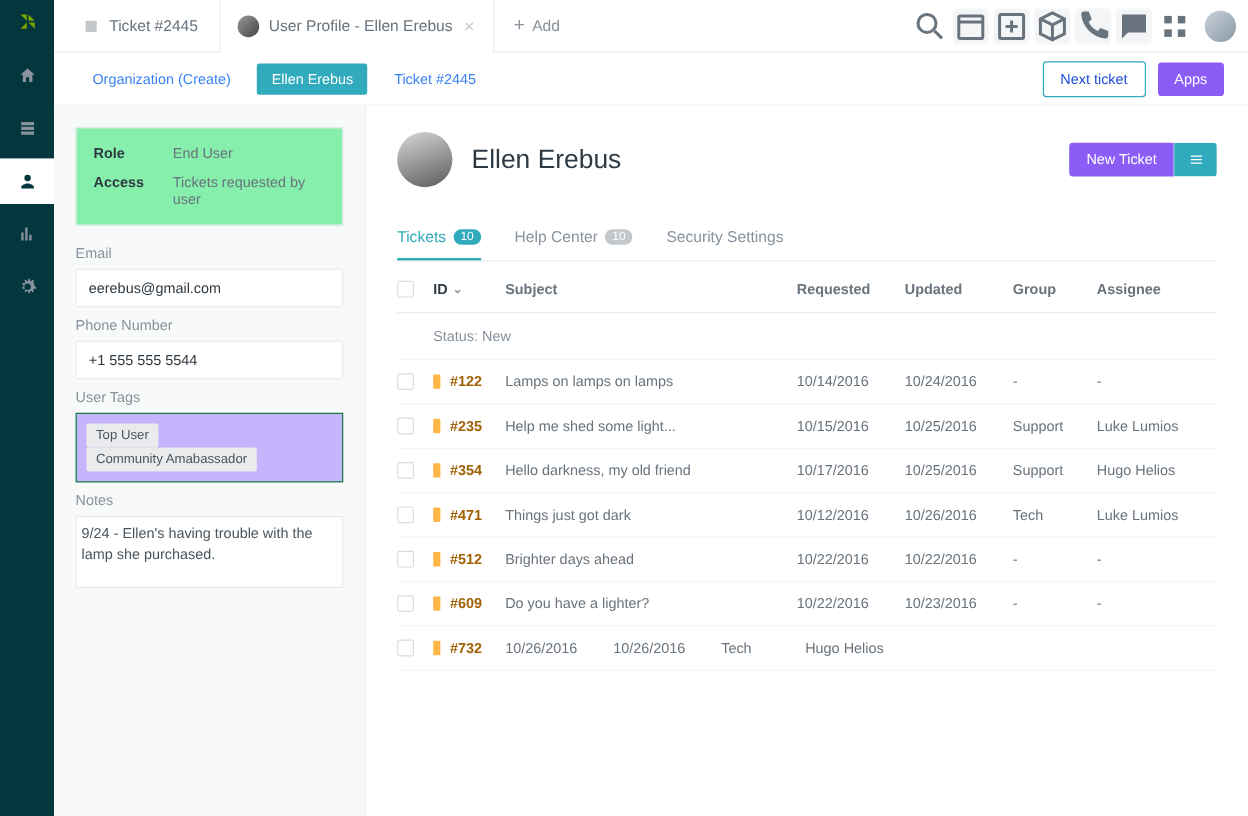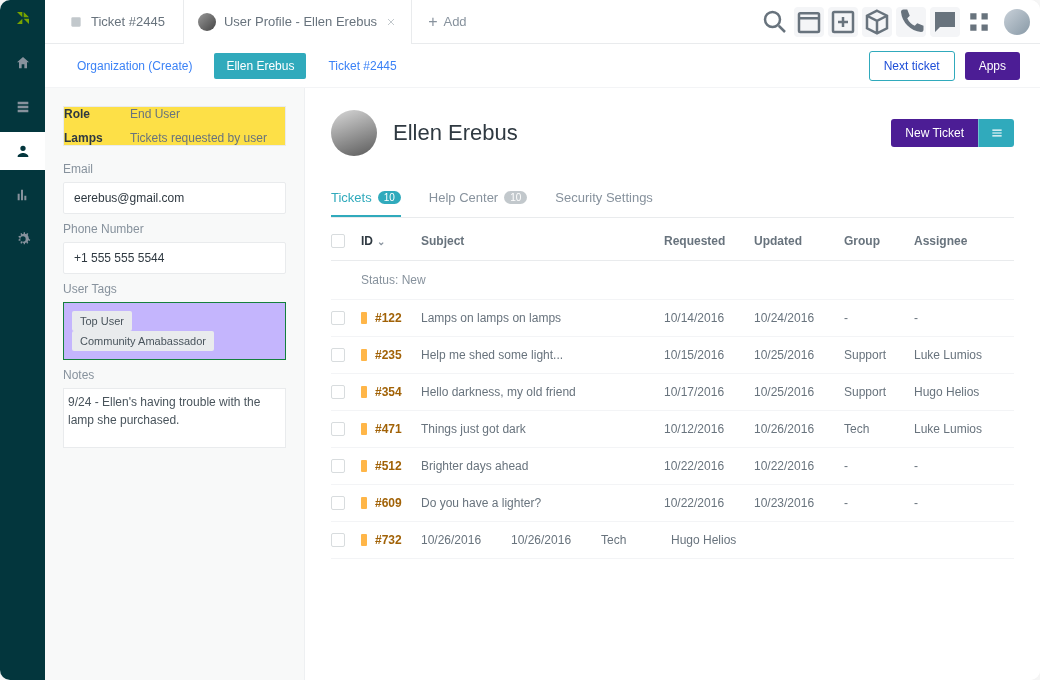--- a/index.html
+++ b/index.html
@@ -1,41 +1,41 @@
 <!DOCTYPE html>
 <html><head>
 <meta charset="utf-8">
 <style>
 * { box-sizing: border-box; margin: 0; padding: 0; }
 body { font-family: -apple-system, BlinkMacSystemFont, "Segoe UI", Helvetica, Arial, sans-serif; font-size: 13px; color: #2f3941; background:#fff; }
-.app { display:flex; width:1040px; height:680px; overflow:hidden; box-shadow: 0 0 40px rgba(0,0,0,.15); border-radius:10px; }
+.app { display:flex; width:1040px; height:680px; overflow:hidden; box-shadow: 0 0 40px rgba(0,0,0,.15); border-radius:0; }
 .navrail { width:45px; background:#03363d; display:flex; flex-direction:column; align-items:center; padding-top:8px; gap:6px;}
 .navrail .logo { width:20px; height:20px; display:flex; align-items:center; justify-content:center; margin-bottom:10px;}
 .navrail .rail-item { width:45px; height:38px; display:flex; align-items:center; justify-content:center; color:#87929d; cursor:pointer;}
 .navrail .rail-item.active { background:#fff; color:#03363d; }
 .navrail svg { width:16px; height:16px; }
 .main { flex:1; display:flex; flex-direction:column; background:#fff; }
 .topbar { height:44px; border-bottom:1px solid #e9ebed; display:flex; align-items:center; padding:0 10px; gap:4px;}
 .tabchip { display:flex; align-items:center; gap:8px; padding:0 14px; height:44px; color:#68737d; font-size:13px;}
 .tabchip.active { background:#fff; }
 .tabchip .xicon { width:12px; height:12px; color:#c2c8cc; }
 .addtab { color:#87929d; padding:0 12px; display:flex; align-items:center; gap:6px; height:44px; cursor:pointer; }
 .topbar .spacer { flex:1; }
 .topicon { width:30px; height:30px; display:flex; align-items:center; justify-content:center; color:#68737d; border-radius:4px; cursor:pointer;}
 .topicon.box { background:#f4f5f7; }
 .avatar-sm { width:26px; height:26px; border-radius:50%; background:linear-gradient(135deg,#c9d1d9,#8899a6); }
 .subtabs { height:44px; display:flex; align-items:center; padding:0 20px; gap:10px; border-bottom:1px solid #f3f4f6;}
 .pill { padding:6px 12px; color:#3b82f6; font-size:12px; border-radius:2px; cursor:pointer;}
 .pill.active { background:#30aabc; color:#fff; }
 .btn { padding:7px 14px; font-size:12px; border-radius:3px; cursor:pointer; }
-.btn.teal { background:#4c1d95; color:#fff; }
+.btn.teal { background:#8b5cf6; color:#fff; }
 .btn.outline { background:#fff; color:#1d4ed8; border:1px solid #30aabc; }
 .content { flex:1; display:flex; overflow:hidden; }
 .leftpanel { width:260px; background:#f8f9f9; border-right:1px solid #eef0f2; padding:18px; overflow-y:auto;}
-.infobox { background:#fde047; border:1px solid #e9ebed; margin-bottom:16px; font-size:12px;}
+.infobox { background:#86efac; border:1px solid #e9ebed; padding:14px; margin-bottom:16px; font-size:12px;}
 .inforow { display:flex; gap:18px; margin-bottom:10px; }
 .inforow .lbl { width:48px; color:#2f3941; font-weight:600; font-size:12px;}
 .inforow .val { color:#68737d; flex:1; }
 .fieldlabel { color:#87929d; font-size:12px; margin:8px 0 6px; }
 .input { width:100%; background:#fff; border:1px solid #e9ebed; padding:8px 10px; font-size:12px; color:#2f3941; border-radius:2px;}
 .tag { display:inline-block; background:#e9ebed; color:#49545c; font-size:11px; padding:4px 8px; border-radius:2px; margin-right:4px; }
 .tagbox { background:#c4b5fd; border:1px solid #15803d; padding:8px; min-height:48px; }
 .notesbox { background:#fff; border:1px solid #e9ebed; padding:4px; font-size:12px; color:#49545c; line-height:1.5; min-height:60px;}
 .rightpanel { flex:1; padding:22px 26px; overflow-y:auto;}
 .profile-header { display:flex; align-items:center; gap:16px; margin-bottom:24px;}
@@ -175,21 +175,21 @@
     </div>
 
     <div class="content">
       <div class="leftpanel">
         <div class="infobox">
           <div class="inforow">
             <div class="lbl">Role</div>
             <div class="val">End User</div>
           </div>
           <div class="inforow" style="margin-bottom:0;">
-            <div class="lbl">Lamps</div>
+            <div class="lbl">Access</div>
             <div class="val">Tickets requested by user</div>
           </div>
         </div>
         <div class="fieldlabel">Email</div>
         <input class="input" value="eerebus@gmail.com" style="">
         <div class="fieldlabel">Phone Number</div>
         <input class="input" value="+1 555 555 5544" style="">
         <div class="fieldlabel">User Tags</div>
         <div class="tagbox">
           <span class="tag">Top User</span>

